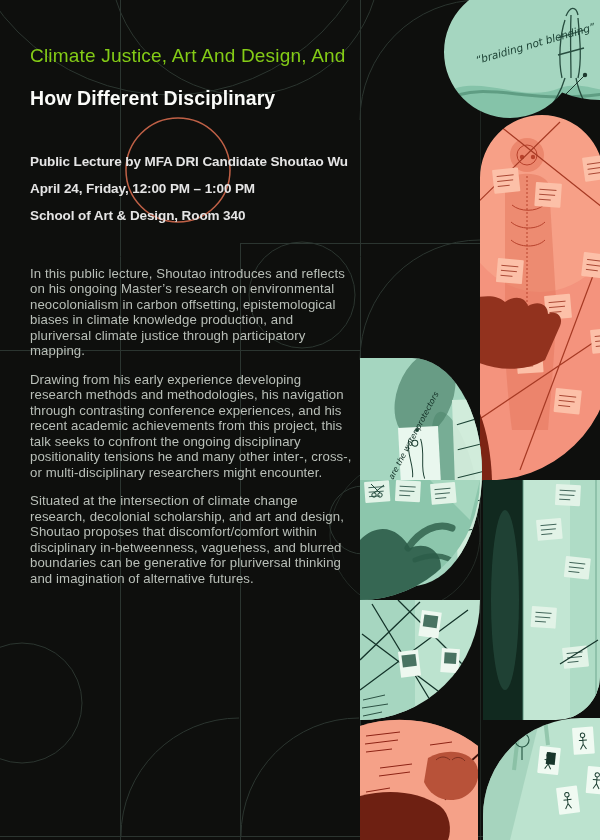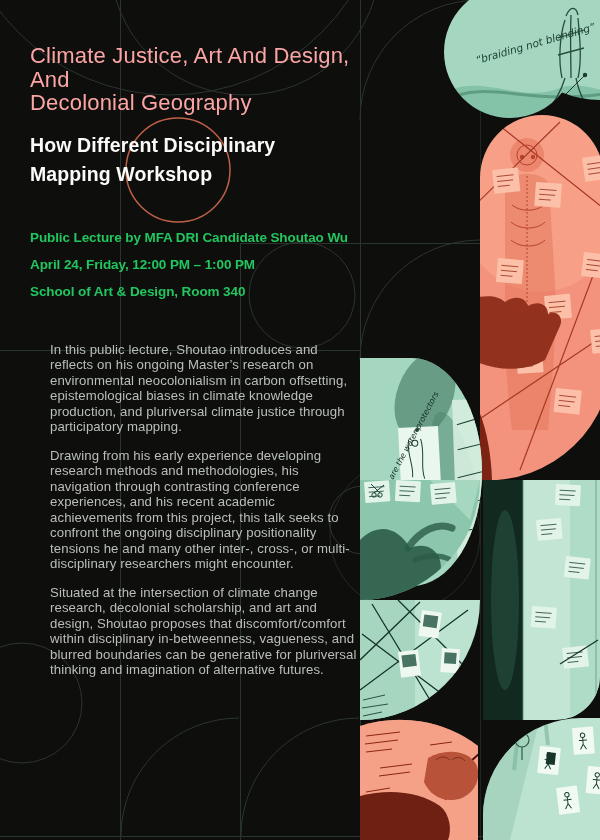--- a/index.html
+++ b/index.html
@@ -1,25 +1,25 @@
 <!DOCTYPE html>
 <html><head>
 <meta charset="utf-8">
 <style>
   html,body{margin:0;padding:0;background:#000;}
   #poster{position:relative;width:600px;height:840px;overflow:hidden;background:#0e0f0d;
           font-family:"Liberation Sans",sans-serif;}
   #bg-svg{position:absolute;left:0;top:0;width:600px;height:840px;display:block;}
   .text-col{position:absolute;left:30px;top:44px;width:327px;color:#f4f6f2;}
-  .eyebrow{font-size:22px;line-height:23.5px;font-weight:400;color:#fca5a5;letter-spacing:.2px;}
+  .eyebrow{font-size:19px;line-height:23.5px;font-weight:400;color:#84cc16;letter-spacing:.2px;}
   .title{margin-top:16px;font-size:19.5px;line-height:29px;font-weight:700;color:#fbfcf9;letter-spacing:.1px;}
   .title div{white-space:nowrap;}
-  .details{margin-top:35px;font-size:13.5px;line-height:27px;font-weight:700;color:#22c55e;letter-spacing:-.1px;}
+  .details{margin-top:35px;font-size:13.5px;line-height:27px;font-weight:700;color:#e5e5e5;letter-spacing:-.1px;}
   .details div{white-space:nowrap;}
-  .body-copy{margin-top:37px;font-size:13.2px;line-height:15.5px;color:#b9bfb8;letter-spacing:.1px;margin-left:20px;}
+  .body-copy{margin-top:37px;font-size:13.2px;line-height:15.5px;color:#b9bfb8;letter-spacing:.1px;}
   .body-copy p{margin:0 0 13px 0;}
 </style>
 </head>
 <body>
 
 <div id="poster">
 
 <svg id="bg-svg" viewBox="0 0 600 840" xmlns="http://www.w3.org/2000/svg">
   <defs>
     <clipPath id="cpTop">
@@ -233,25 +233,23 @@
       <use href="#card-kid" transform="translate(556,788) rotate(-7)"></use>
       <use href="#card-kid" transform="translate(588,766) rotate(5)"></use>
       <rect x="547" y="752" width="9" height="12" fill="#17352a" transform="rotate(6 547 752)"></rect>
     </g>
   </g>
 </svg>
 
   <div class="text-col">
     <div class="eyebrow">
       <div>Climate Justice, Art And Design, And</div>
-      <div>Decolonial Geography</div>
     </div>
     <div class="title">
       <div>How Different Disciplinary</div>
-      <div>Mapping Workshop</div>
     </div>
     <div class="details">
       <div>Public Lecture by MFA DRI Candidate Shoutao Wu</div>
       <div>April 24, Friday, 12:00 PM – 1:00 PM</div>
       <div>School of Art &amp; Design, Room 340</div>
     </div>
     <div class="body-copy">
       <p>In this public lecture, Shoutao introduces and reflects on his ongoing Master’s research on environmental neocolonialism in carbon offsetting, epistemological biases in climate knowledge production, and pluriversal climate justice through participatory mapping.</p>
       <p>Drawing from his early experience developing research methods and methodologies, his navigation through contrasting conference experiences, and his recent academic achievements from this project, this talk seeks to confront the ongoing disciplinary positionality tensions he and many other inter-, cross-, or multi-disciplinary researchers might encounter.</p>
       <p>Situated at the intersection of climate change research, decolonial scholarship, and art and design, Shoutao proposes that discomfort/comfort within disciplinary in-betweenness, vagueness, and blurred boundaries can be generative for pluriversal thinking and imagination of alternative futures.</p>

